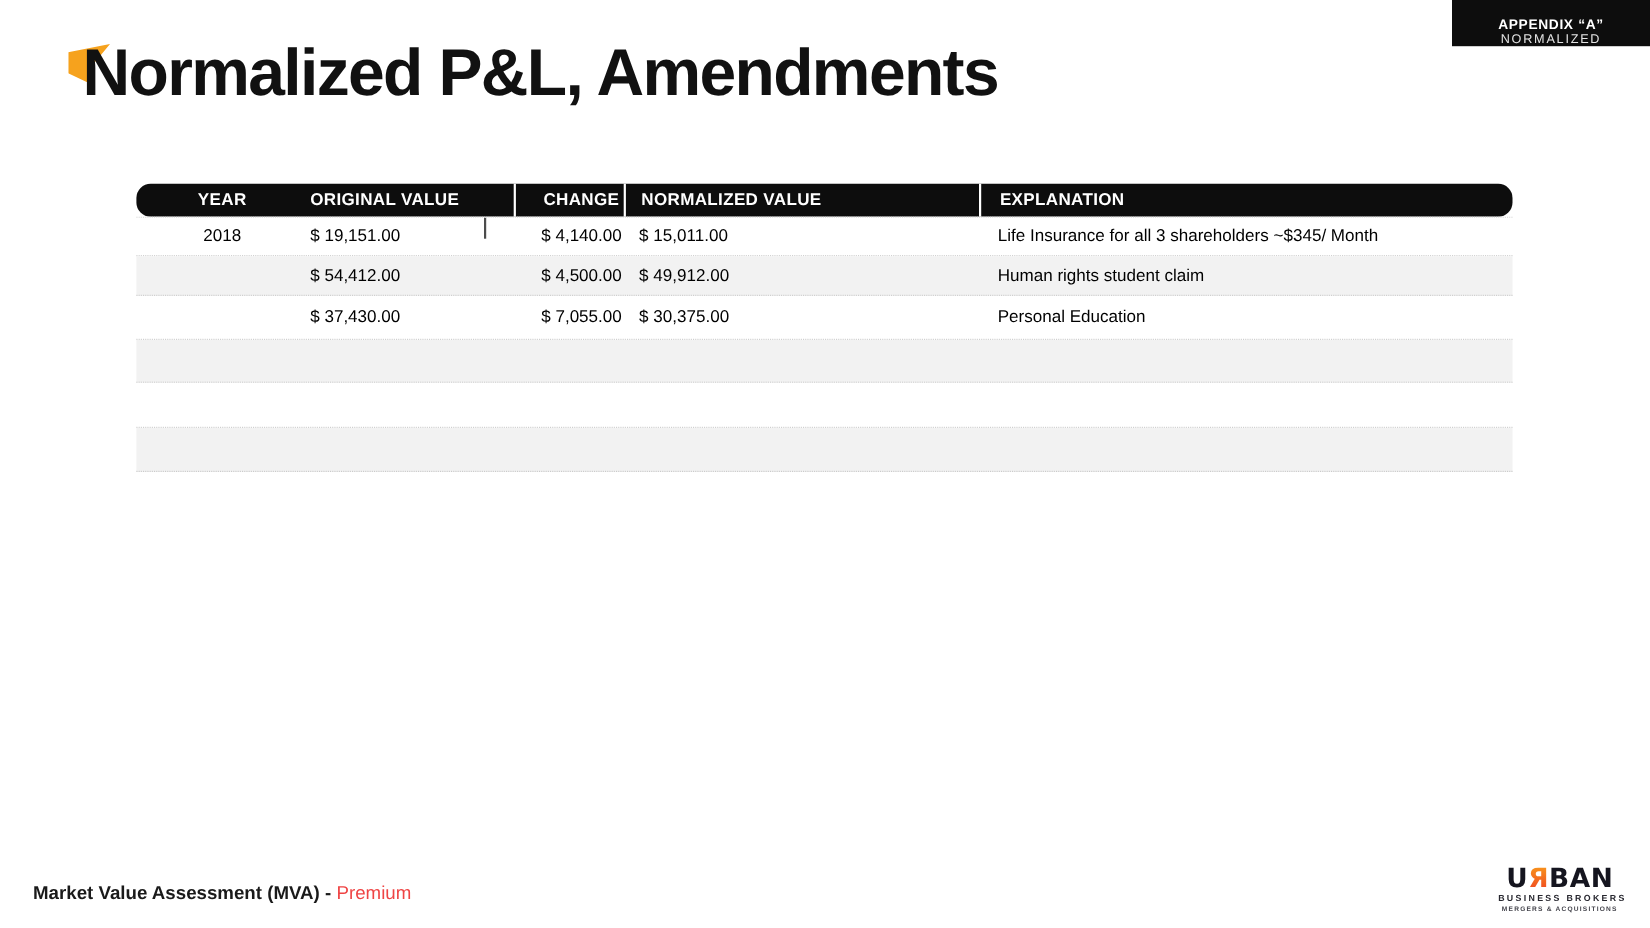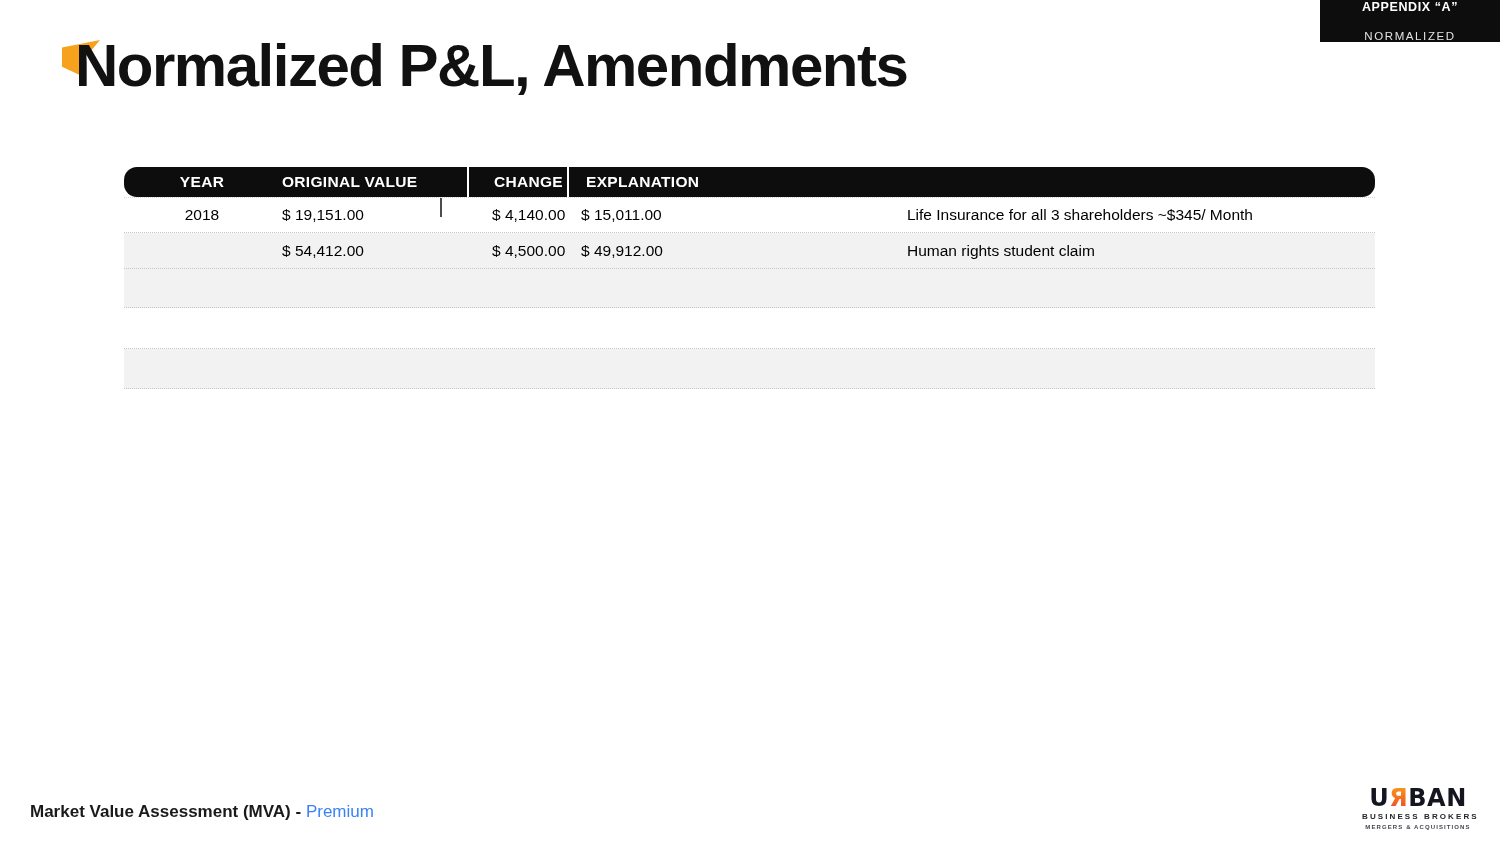--- a/index.html
+++ b/index.html
@@ -19,21 +19,21 @@
     position: absolute;
     top: 0;
     right: 0;
     width: 180px;
     height: 42px;
     background: #0d0d0d;
     color: #ffffff;
     text-align: center;
     display: flex;
     flex-direction: column;
-    justify-content: space-between;
+    justify-content: flex-end;
     gap: 1px;
   }
   .appendix-badge .line1 {
     font-size: 12.5px;
     font-weight: bold;
     letter-spacing: 0.6px;
   }
   .appendix-badge .line2 {
     font-size: 11.5px;
     font-weight: normal;
@@ -131,21 +131,21 @@
   
   .footer-label {
     position: absolute;
     left: 30px;
     top: 802px;
     font-size: 17px;
     color: #1a1a1a;
     white-space: nowrap;
   }
   .footer-label .bold { font-weight: bold; }
-  .footer-label .regular { font-weight: normal; color: #3b82f6; }
+  .footer-label .regular { font-weight: normal; color: #ef4444; }
 
   
   .brand-logo {
     position: absolute;
     right: 26px;
     top: 786px;
     width: 112px;
     text-align: center;
     line-height: 1;
   }
@@ -195,40 +195,48 @@
     <div class="title-mark"></div>
     <div class="page-title">Normalized P&amp;L, Amendments</div>
   </div>
 
   <div class="ptable">
 
     <div class="trow thead">
       <div class="cell col-year">YEAR</div>
       <div class="cell col-original">ORIGINAL VALUE</div>
       <div class="cell col-change">CHANGE</div>
+      <div class="cell col-normalized">NORMALIZED VALUE</div>
       <div class="cell col-explanation">EXPLANATION</div>
     </div>
 
     <div class="trow tbody-row row-white h36 first-row">
       <div class="gridline-artifact"></div>
       <div class="cell col-year">2018</div>
       <div class="cell col-original">$ 19,151.00</div>
       <div class="cell col-change">$ 4,140.00</div>
       <div class="cell col-normalized">$ 15,011.00</div>
       <div class="cell col-explanation">Life Insurance for all 3 shareholders ~$345/ Month</div>
     </div>
 
     <div class="trow tbody-row row-gray h36">
       <div class="cell col-year"></div>
       <div class="cell col-original">$ 54,412.00</div>
       <div class="cell col-change">$ 4,500.00</div>
       <div class="cell col-normalized">$ 49,912.00</div>
       <div class="cell col-explanation">Human rights student claim</div>
     </div>
 
+    <div class="trow tbody-row row-white h40">
+      <div class="cell col-year"></div>
+      <div class="cell col-original">$ 37,430.00</div>
+      <div class="cell col-change">$ 7,055.00</div>
+      <div class="cell col-normalized">$ 30,375.00</div>
+      <div class="cell col-explanation">Personal Education</div>
+    </div>
 
     <div class="trow tbody-row row-gray h39">
       <div class="cell col-year"></div>
       <div class="cell col-original"></div>
       <div class="cell col-change"></div>
       <div class="cell col-normalized"></div>
       <div class="cell col-explanation"></div>
     </div>
 
     <div class="trow tbody-row row-white h41">

